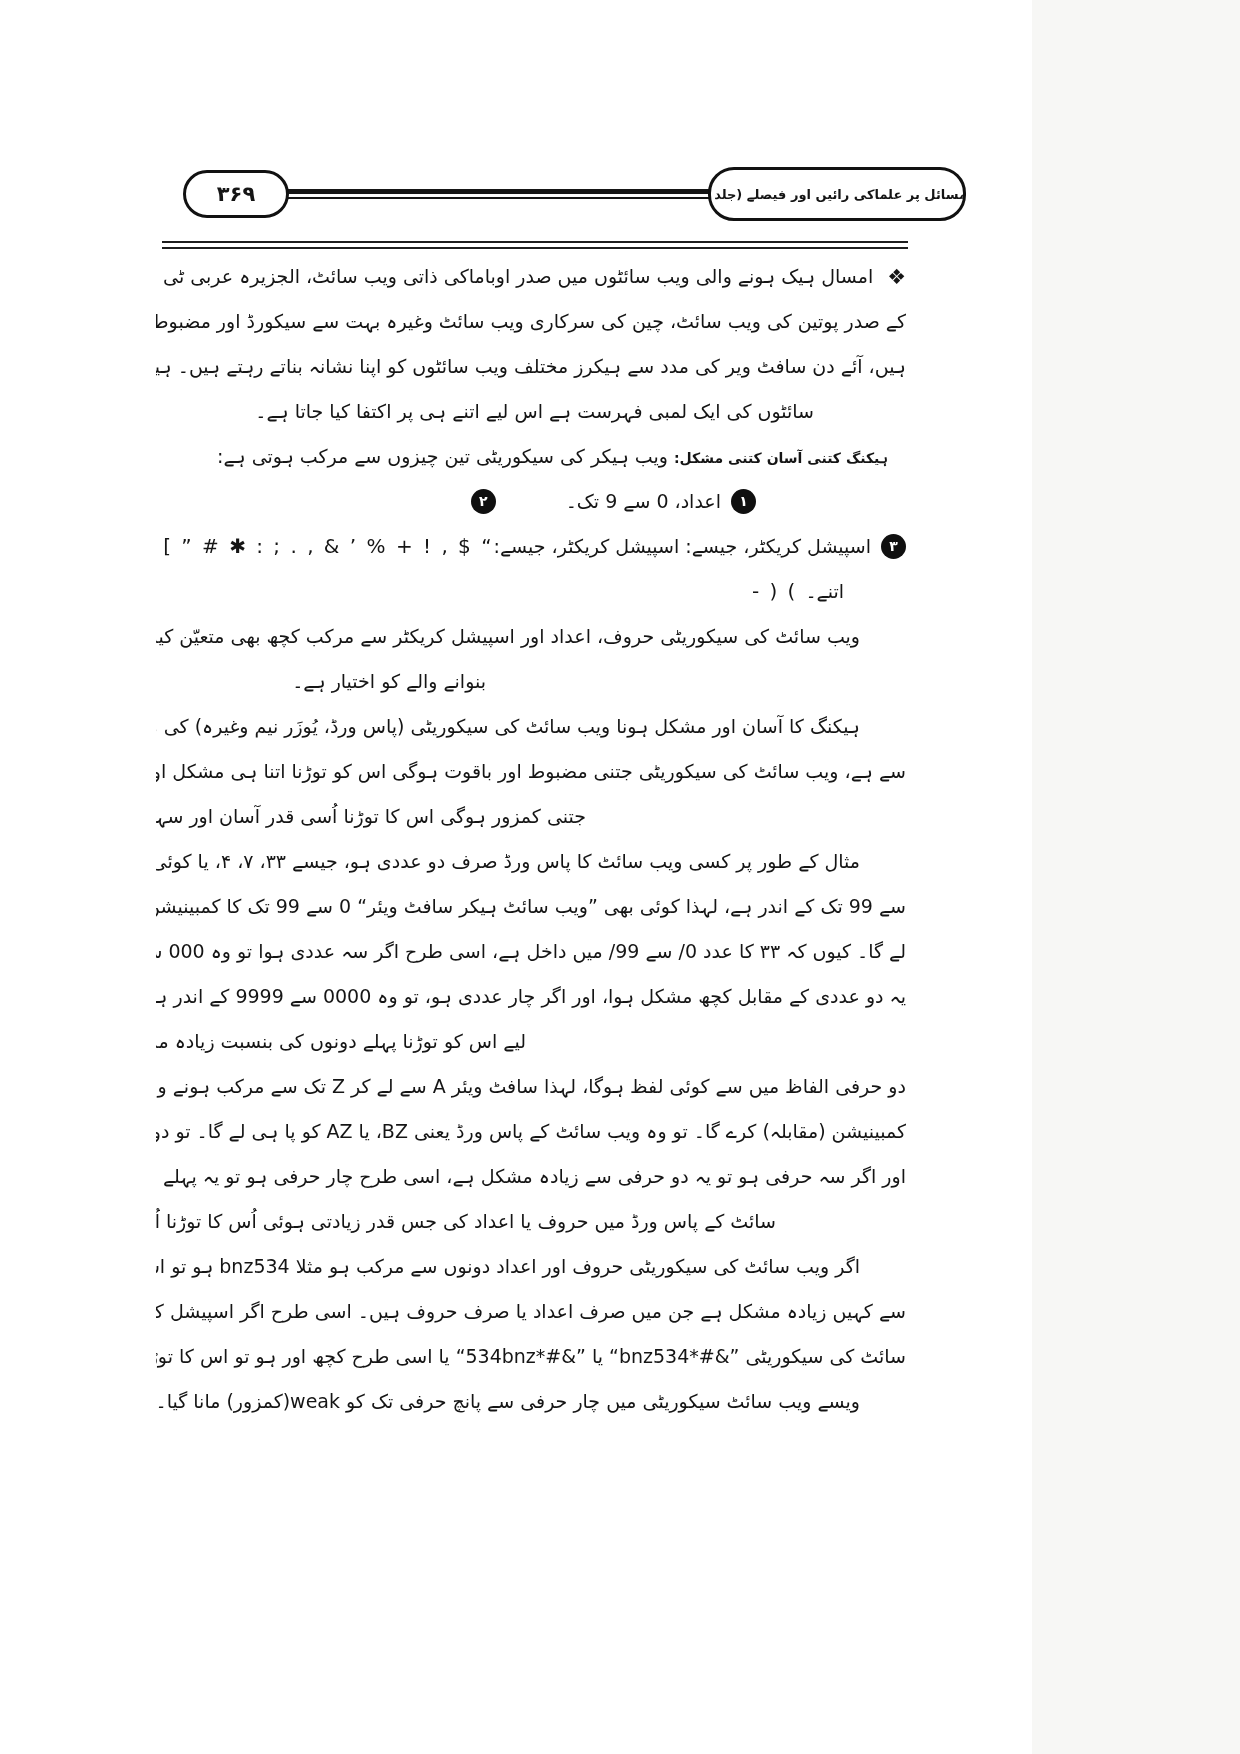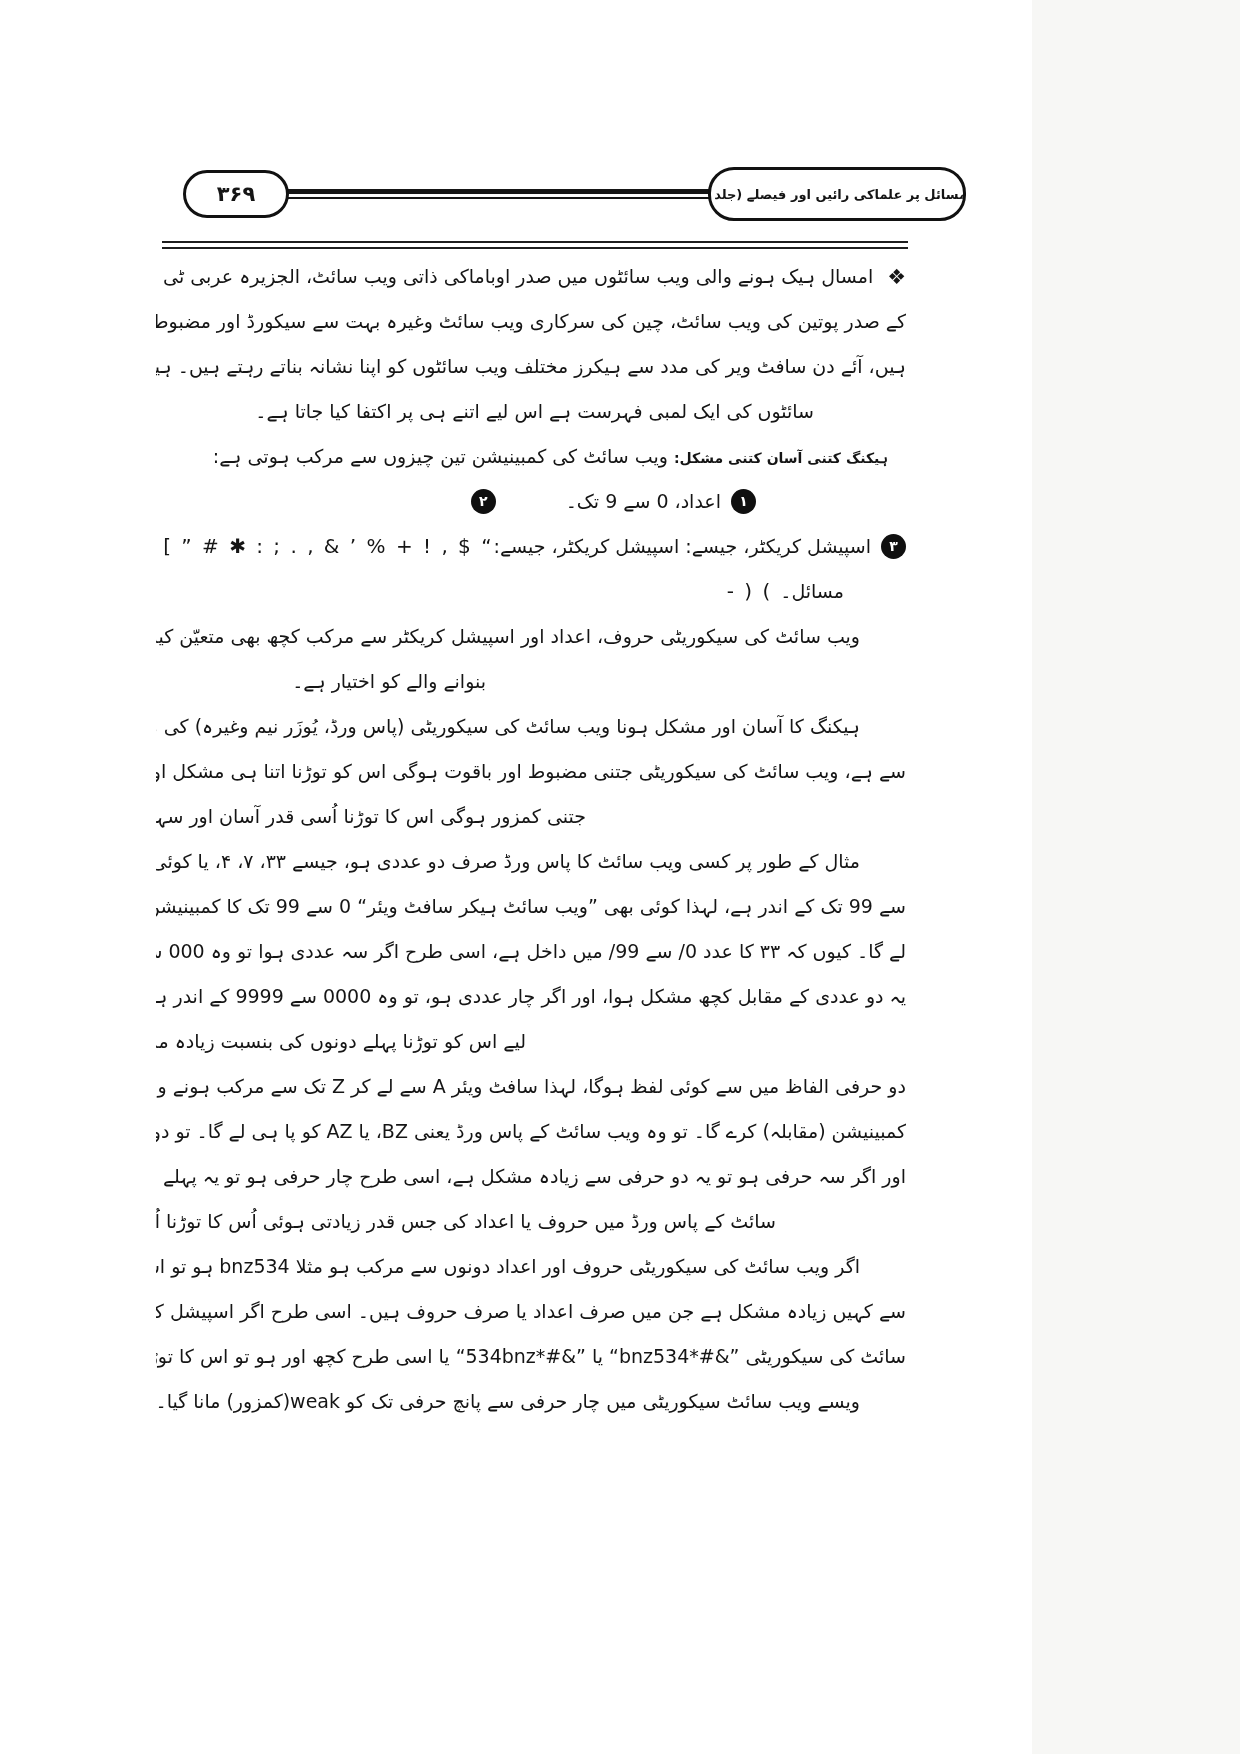--- a/index.html
+++ b/index.html
@@ -128,21 +128,21 @@
 
     <div class="line">
       <span class="bullet">❖</span><span>امسال ہیک ہونے والی ویب سائٹوں میں صدر اوباماکی ذاتی ویب سائٹ، الجزیرہ عربی ٹی وی چینل کی ویب سائٹ، روس</span>
     </div>
     <div class="line">کے صدر پوتین کی ویب سائٹ، چین کی سرکاری ویب سائٹ وغیرہ بہت سے سیکورڈ اور مضبوط ویب سائٹ شامل</div>
     <div class="line">ہیں، آئے دن سافٹ ویر کی مدد سے ہیکرز مختلف ویب سائٹوں کو اپنا نشانہ بناتے رہتے ہیں۔ ہیک ہونے والے ویب</div>
     <div class="line off-a">سائٹوں کی ایک لمبی فہرست ہے اس لیے اتنے ہی پر اکتفا کیا جاتا ہے۔</div>
 
     <div class="line indent-sm">
       <span class="head">ہیکنگ کتنی آسان کتنی مشکل:</span>
-      <span>ویب سائٹ کی کمبینیشن تین چیزوں سے مرکب ہوتی ہے:</span>
+      <span>ویب ہیکر کی سیکوریٹی تین چیزوں سے مرکب ہوتی ہے:</span>
     </div>
 
     <div class="line list-line">
       <span class="list-item">
         <span class="marker">۱</span>
         <span>اعداد، 0 سے 9 تک۔</span>
       </span>
       <span class="list-item">
         <span class="marker">۲</span>
       </span>
@@ -150,21 +150,21 @@
 
     <div class="line chars-line">
       <span class="list-item">
         <span class="marker">۳</span>
         <span>اسپیشل کریکٹر، جیسے: اسپیشل کریکٹر، جیسے:</span>
       </span>
       <span class="chars">^ ~ @ &lt; &gt; ? / \ } { ] [ ” # ✱ : ; . , &amp; ’ % + ! , $ “</span>
     </div>
 
     <div class="line tail-line">
-      <span>مسائل۔</span>
+      <span>اتنے۔</span>
       <span class="chars">- ) (</span>
     </div>
 
     <div class="line indent">ویب سائٹ کی سیکوریٹی حروف، اعداد اور اسپیشل کریکٹر سے مرکب کچھ بھی متعیّن کیا جاسکتا ہے، یہ ویب سائٹ کے</div>
     <div class="line off-b">بنوانے والے کو اختیار ہے۔</div>
     <div class="line indent">ہیکنگ کا آسان اور مشکل ہونا ویب سائٹ کی سیکوریٹی (پاس ورڈ، یُوزَر نیم وغیرہ) کی مضبوطی و کمزوری کے اعتبار</div>
     <div class="line">سے ہے، ویب سائٹ کی سیکوریٹی جتنی مضبوط اور باقوت ہوگی اس کو توڑنا اتنا ہی مشکل اور دشوار ہوگا، اور اُس کی سیکوریٹی</div>
     <div class="line off-c">جتنی کمزور ہوگی اس کا توڑنا اُسی قدر آسان اور سہل ہوگا۔</div>
     <div class="line indent">مثال کے طور پر کسی ویب سائٹ کا پاس ورڈ صرف دو عددی ہو، جیسے ۳۳، ۷، ۴، یا کوئی اور دو عدد سے مرکب، تو یہ 0/</div>
     <div class="line">سے 99 تک کے اندر ہے، لہذا کوئی بھی ”ویب سائٹ ہیکر سافٹ ویئر“ 0 سے 99 تک کا کمبینیشن کرے گا تو ۳۳ کو پا</div>

